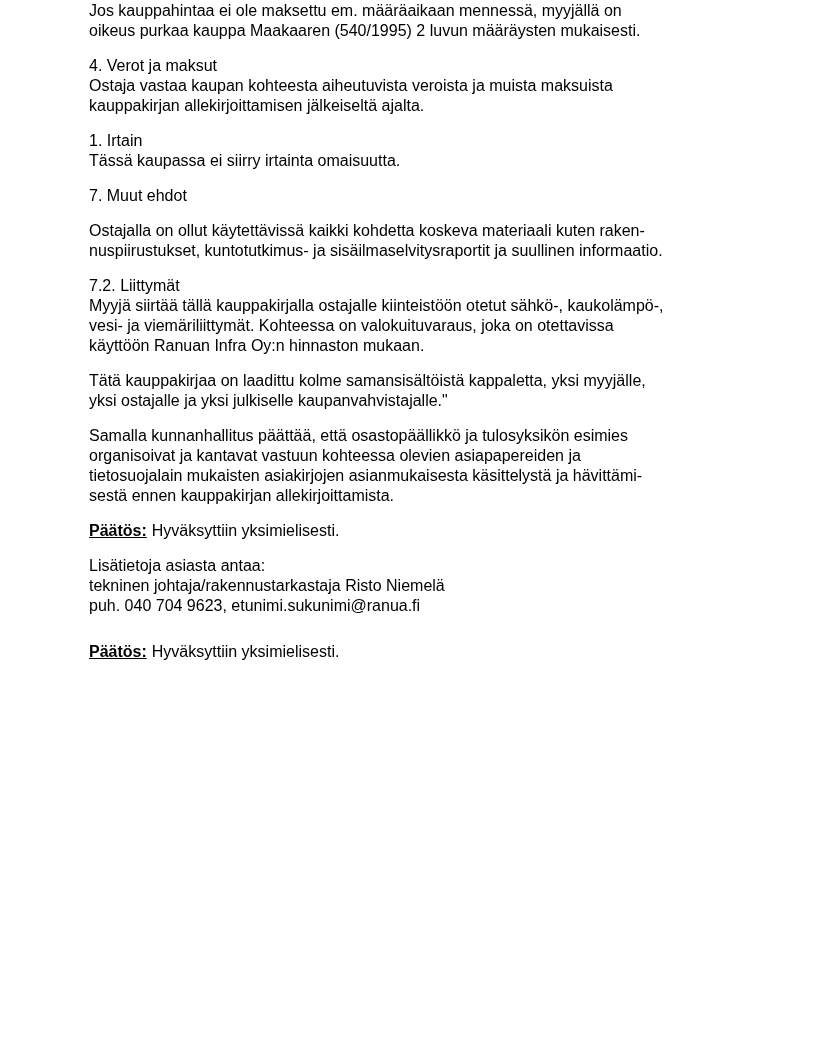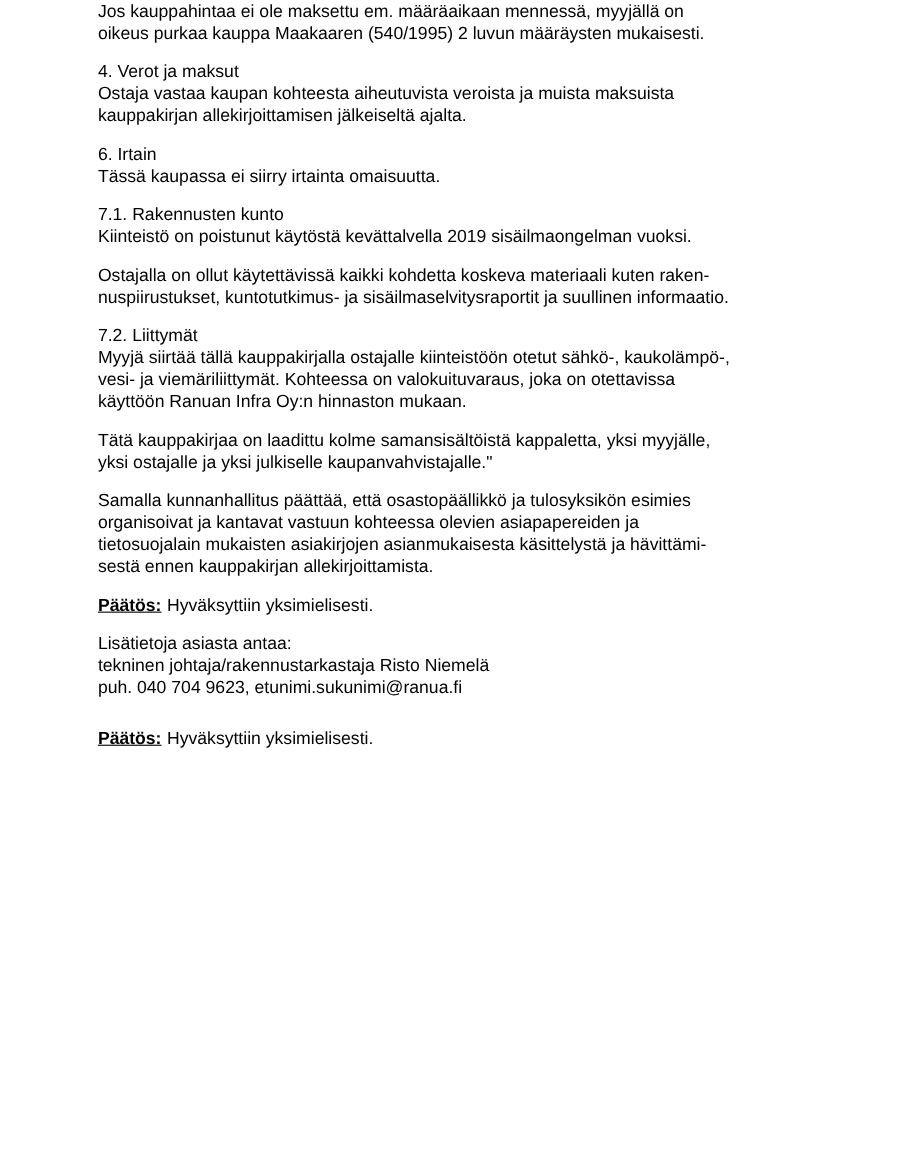--- a/index.html
+++ b/index.html
@@ -53,26 +53,25 @@
 
   <p class="para">Jos kauppahintaa ei ole maksettu em. määräaikaan mennessä, myyjällä on
 oikeus purkaa kauppa Maakaaren (540/1995) 2 luvun määräysten mukaisesti.</p>
 
 
   <p class="para">4. Verot ja maksut
 Ostaja vastaa kaupan kohteesta aiheutuvista veroista ja muista maksuista
 kauppakirjan allekirjoittamisen jälkeiseltä ajalta.</p>
 
 
-  <p class="para">6. Irtain
+  <p class="para">1. Irtain
 Tässä kaupassa ei siirry irtainta omaisuutta.</p>
 
+  <p class="para">7. Muut ehdot</p>
 
-  <p class="para">7.1. Rakennusten kunto
-Kiinteistö on poistunut käytöstä kevättalvella 2019 sisäilmaongelman vuoksi.</p>
 
   <p class="para">Ostajalla on ollut käytettävissä kaikki kohdetta koskeva materiaali kuten raken-
 nuspiirustukset, kuntotutkimus- ja sisäilmaselvitysraportit ja suullinen informaatio.</p>
 
 
   <p class="para">7.2. Liittymät
 Myyjä siirtää tällä kauppakirjalla ostajalle kiinteistöön otetut sähkö-, kaukolämpö-,
 vesi- ja viemäriliittymät. Kohteessa on valokuituvaraus, joka on otettavissa
 käyttöön Ranuan Infra Oy:n hinnaston mukaan.</p>
 

